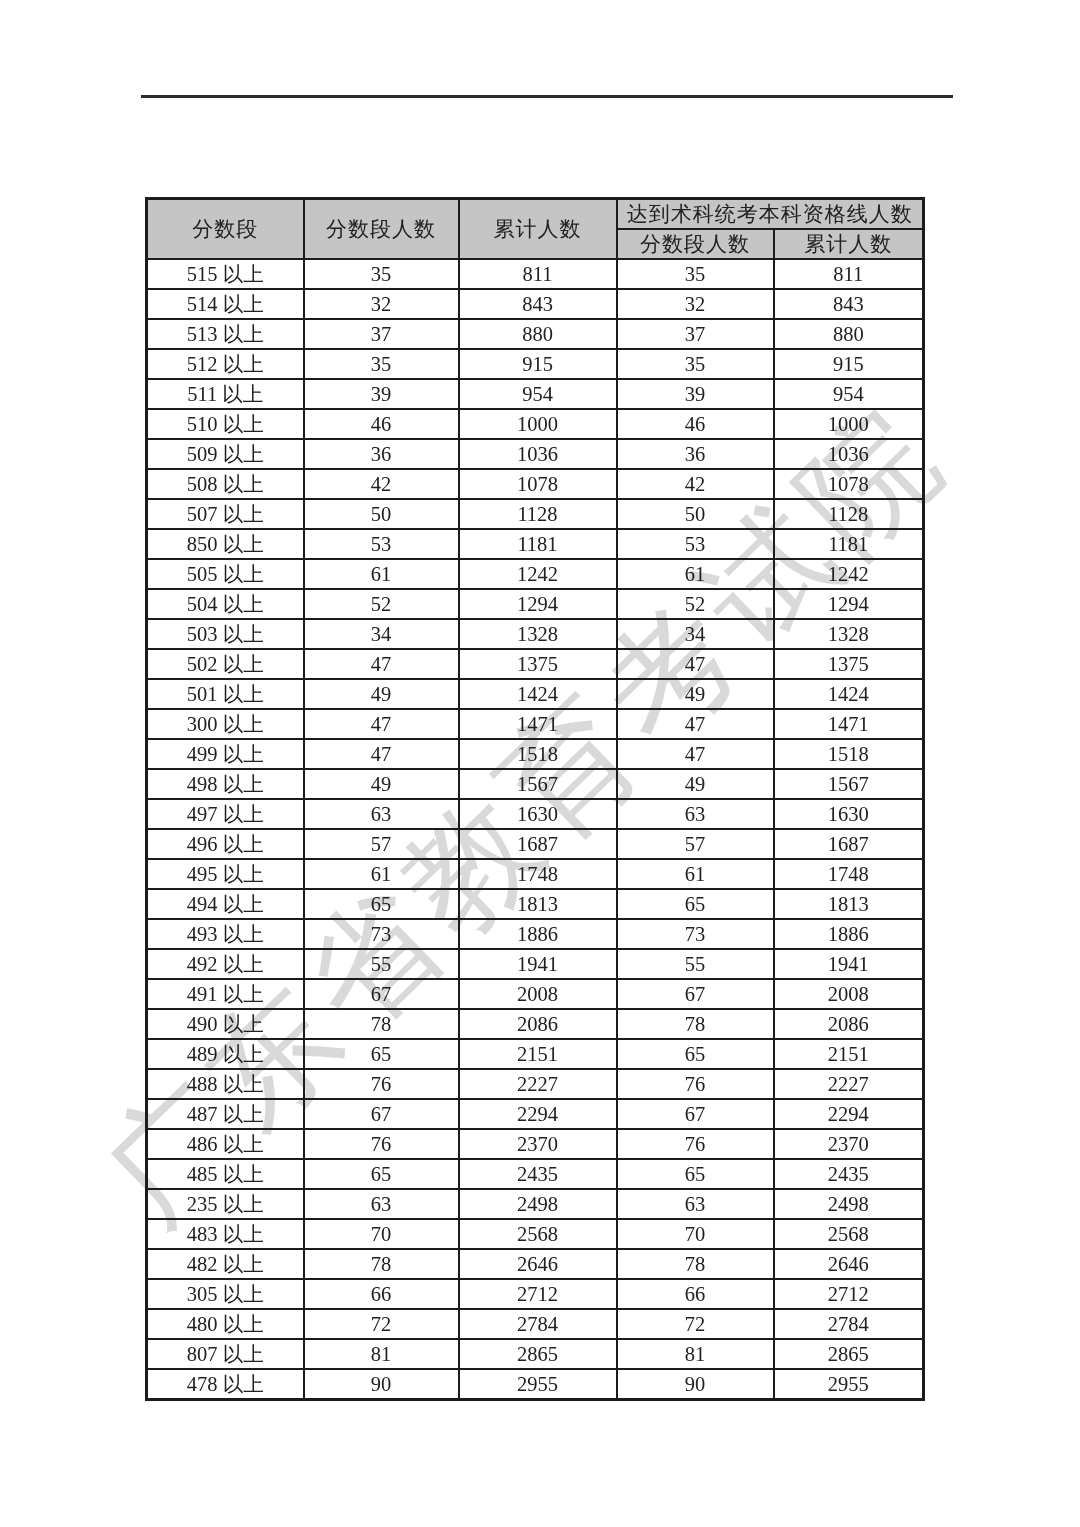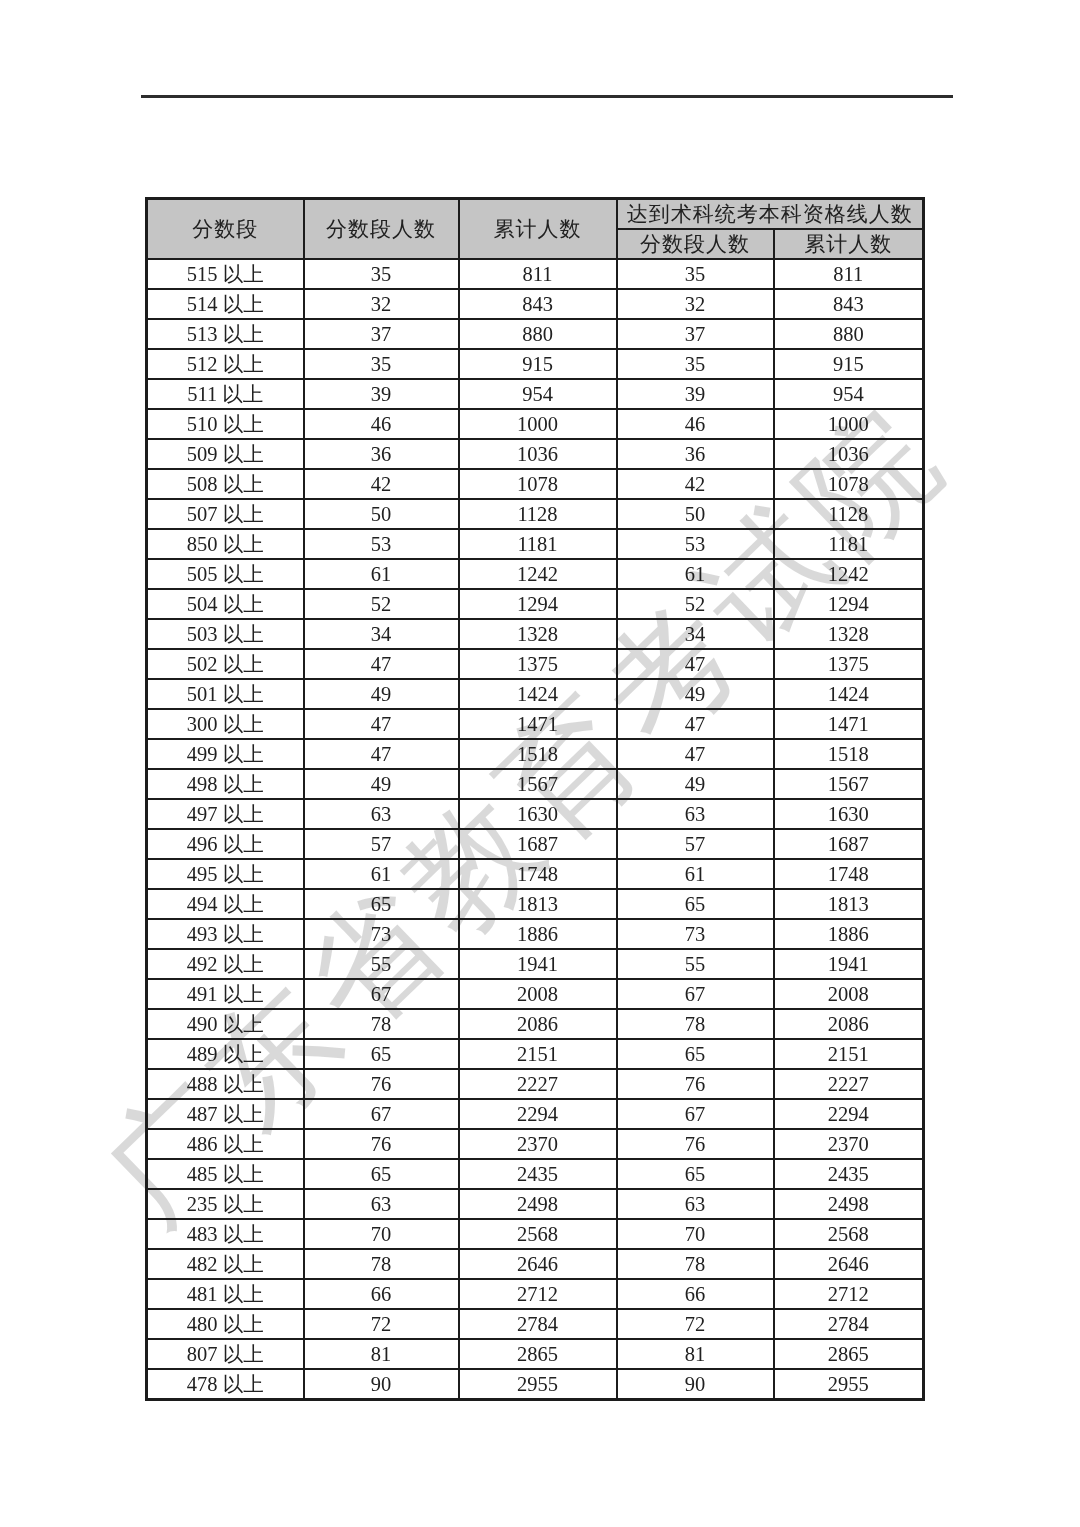--- a/index.html
+++ b/index.html
@@ -332,21 +332,21 @@
           <td>2568</td>
         </tr>
         <tr>
           <td>482 以上</td>
           <td>78</td>
           <td>2646</td>
           <td>78</td>
           <td>2646</td>
         </tr>
         <tr>
-          <td>481 以上</td>
+          <td>305 以上</td>
           <td>66</td>
           <td>2712</td>
           <td>66</td>
           <td>2712</td>
         </tr>
         <tr>
           <td>480 以上</td>
           <td>72</td>
           <td>2784</td>
           <td>72</td>

